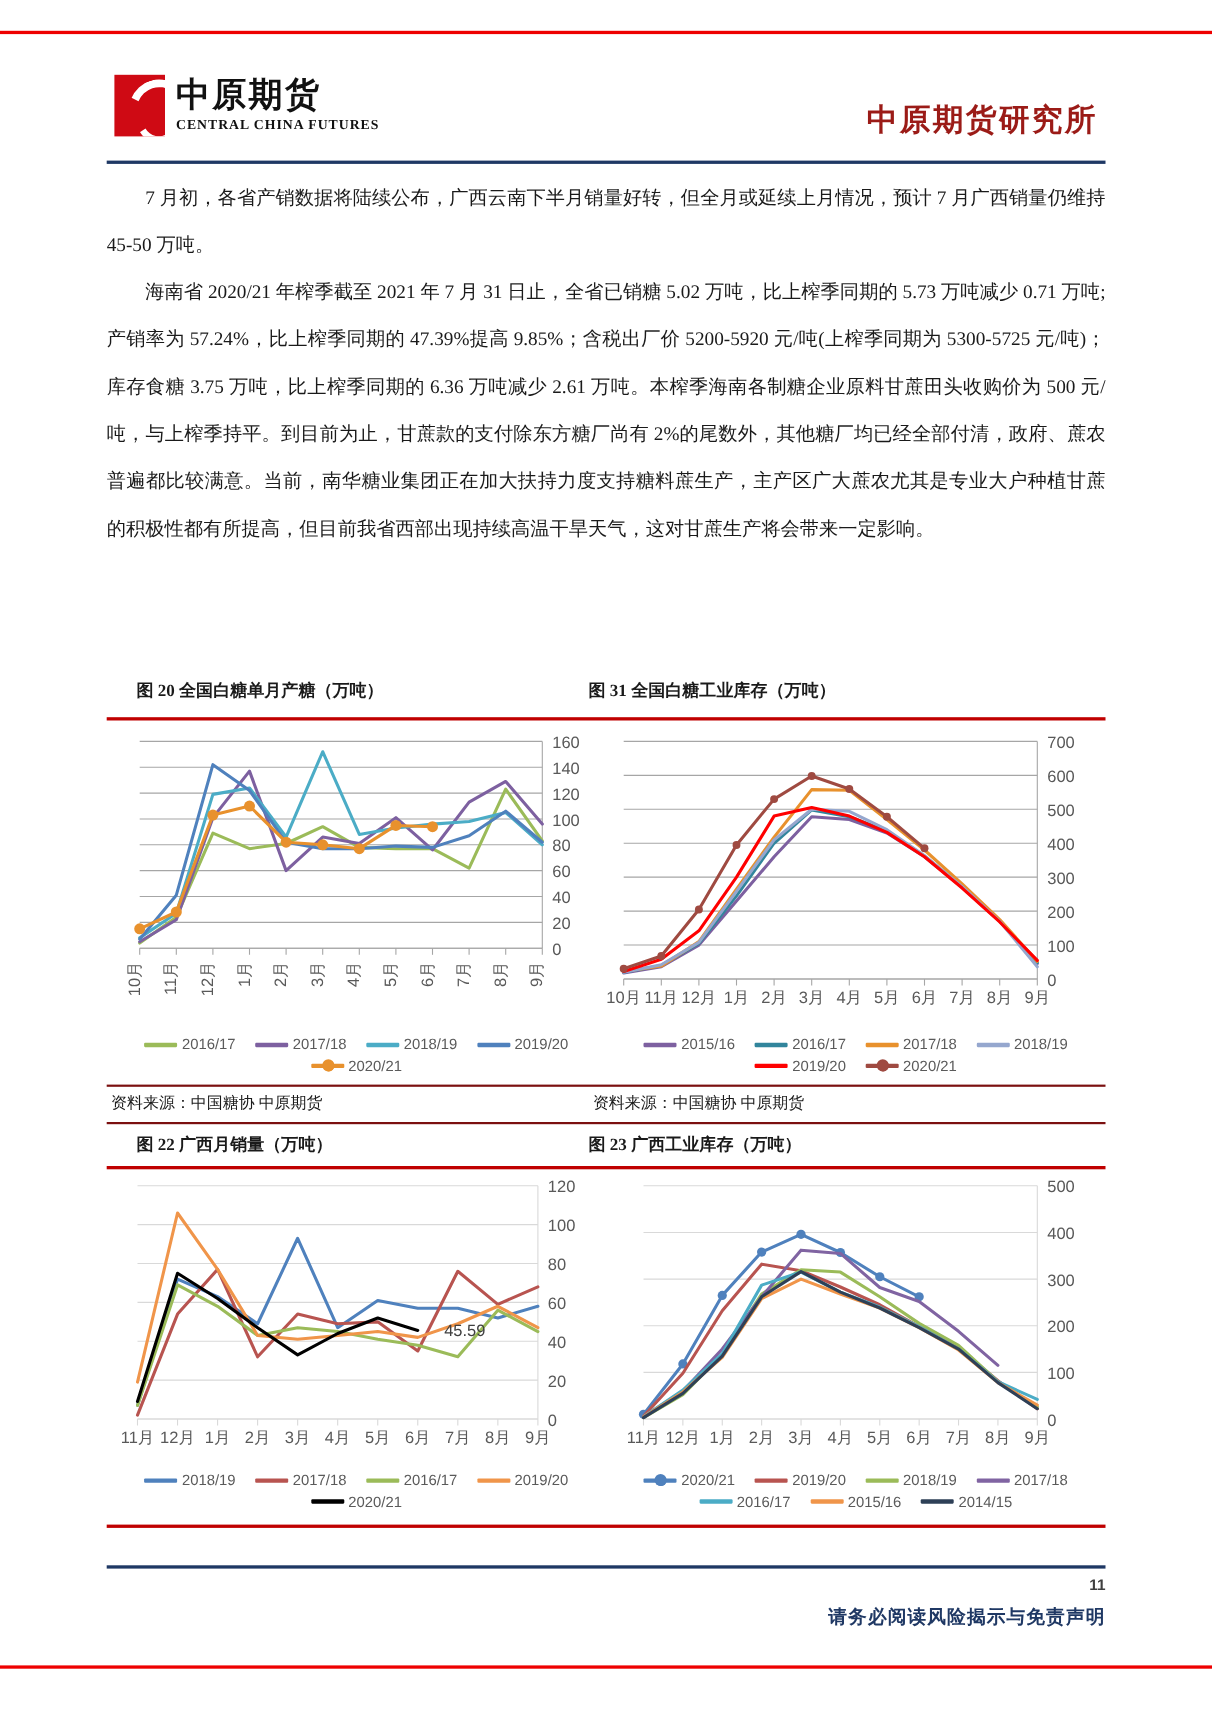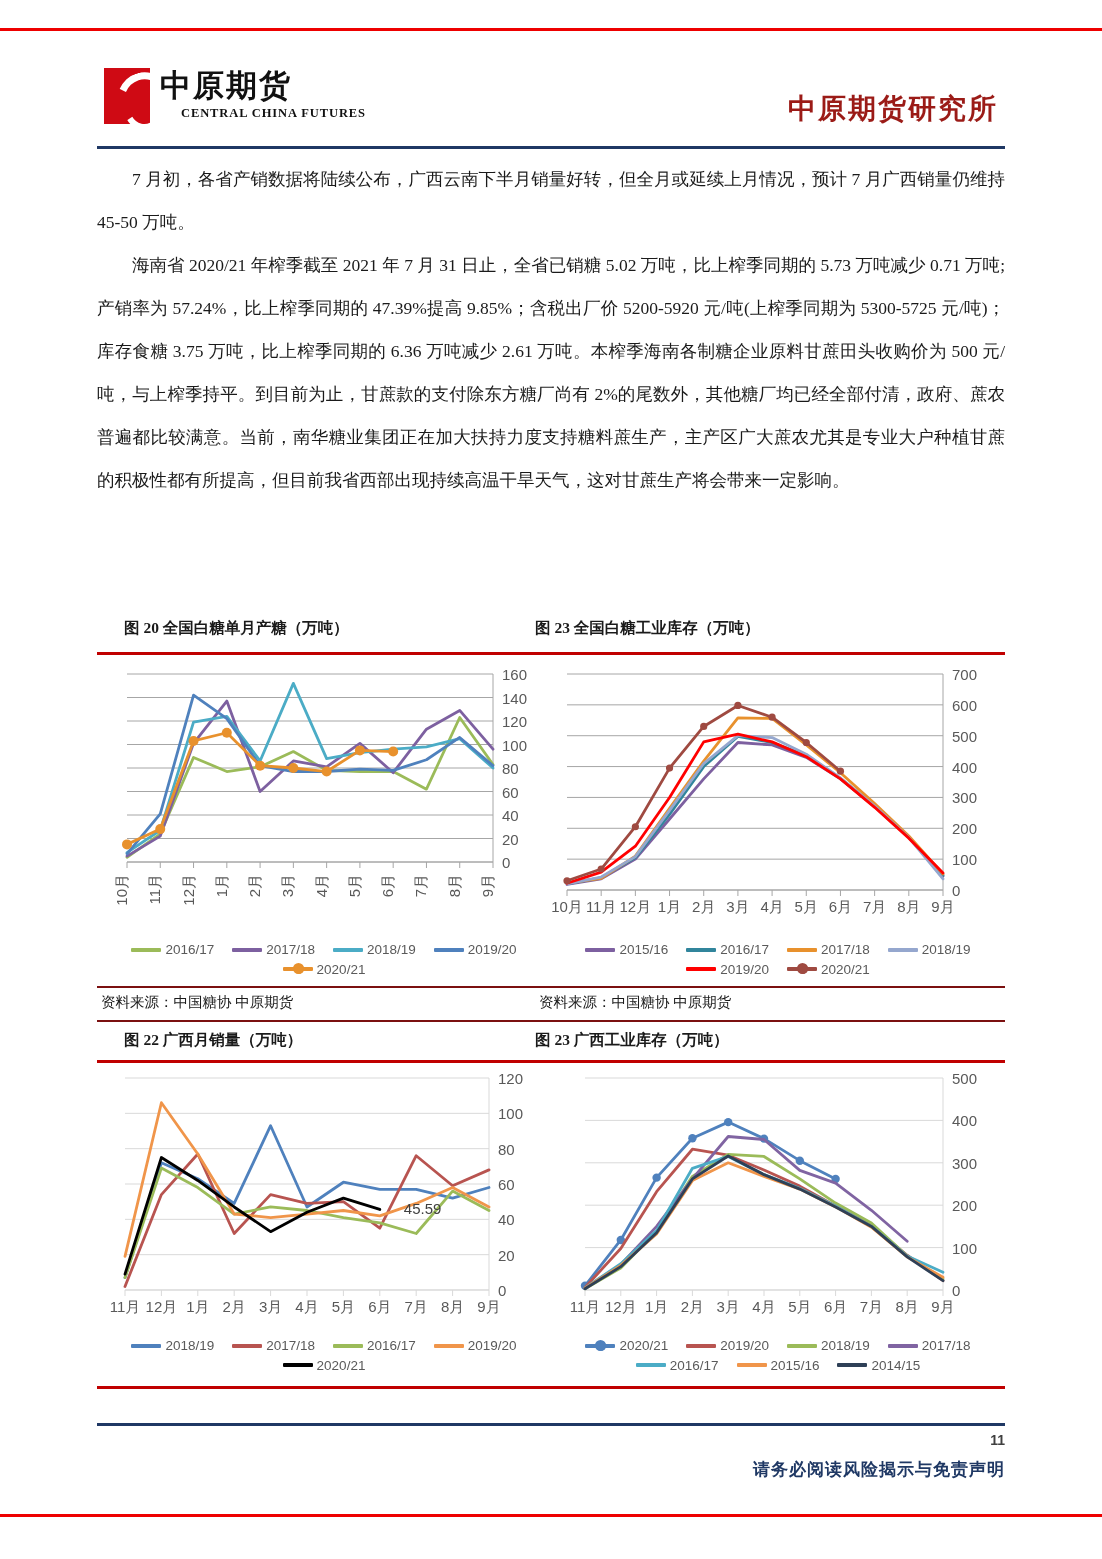--- a/index.html
+++ b/index.html
@@ -64,21 +64,21 @@
   }
   .logo-text { margin-left: 10px; padding-top: 2px; }
   .logo-cn {
     font-family: Liberation Sans, sans-serif;
     font-size: 31px; font-weight: 700; letter-spacing: 2px;
     color: #111111; line-height: 1.05;
   }
   .logo-en {
     font-family: "Liberation Serif", serif;
     font-size: 12.5px; font-weight: 700; letter-spacing: 0.9px;
-    color: #111111; margin-top: 3px; margin-left: 21px;
+    color: #111111; margin-top: 3px;
   }
   .header-title {
     position: absolute; right: 104px; top: 42px;
     font-family: "Liberation Serif", serif;
     font-size: 28px; font-weight: 700; color: #9b1b17;
     letter-spacing: 2px;
     text-align: center;
   }
   .header-rule {
     position: absolute; left: 97px; top: 146px;
@@ -201,21 +201,21 @@
 </div>
 <div class="header-rule"></div>
 
 <div class="body-text">
   <p>7 月初，各省产销数据将陆续公布，广西云南下半月销量好转，但全月或延续上月情况，预计 7 月广西销量仍维持 45-50 万吨。</p>
   <p>海南省 2020/21 年榨季截至 2021 年 7 月 31 日止，全省已销糖 5.02 万吨，比上榨季同期的 5.73 万吨减少 0.71 万吨;产销率为 57.24%，比上榨季同期的 47.39%提高 9.85%；含税出厂价 5200-5920 元/吨(上榨季同期为 5300-5725 元/吨)；库存食糖 3.75 万吨，比上榨季同期的 6.36 万吨减少 2.61 万吨。本榨季海南各制糖企业原料甘蔗田头收购价为 500 元/吨，与上榨季持平。到目前为止，甘蔗款的支付除东方糖厂尚有 2%的尾数外，其他糖厂均已经全部付清，政府、蔗农普遍都比较满意。当前，南华糖业集团正在加大扶持力度支持糖料蔗生产，主产区广大蔗农尤其是专业大户种植甘蔗的积极性都有所提高，但目前我省西部出现持续高温干旱天气，这对甘蔗生产将会带来一定影响。</p>
 </div>
 
 <div class="fig-caption-row" style="top:612px;">
   <div class="fig-caption left">图 20 全国白糖单月产糖（万吨）</div>
-  <div class="fig-caption right">图 23 全国白糖工业库存（万吨）</div>
+  <div class="fig-caption right">图 31 全国白糖工业库存（万吨）</div>
 </div>
 <div class="rule-red" style="top:652px;"></div>
 
 <div class="charts-row" style="top:660px;">
   <div class="chart-cell">
     <svg id="svg-fig20" class="chart-svg" width="454" height="280" viewBox="0 0 454 280">
         <line x1="30" x2="396" y1="202" y2="202" stroke="#A6A6A6" stroke-width="1"></line>
         <line x1="30" x2="396" y1="178.5" y2="178.5" stroke="#A6A6A6" stroke-width="1"></line>
         <line x1="30" x2="396" y1="155" y2="155" stroke="#A6A6A6" stroke-width="1"></line>
         <line x1="30" x2="396" y1="131.5" y2="131.5" stroke="#A6A6A6" stroke-width="1"></line>

